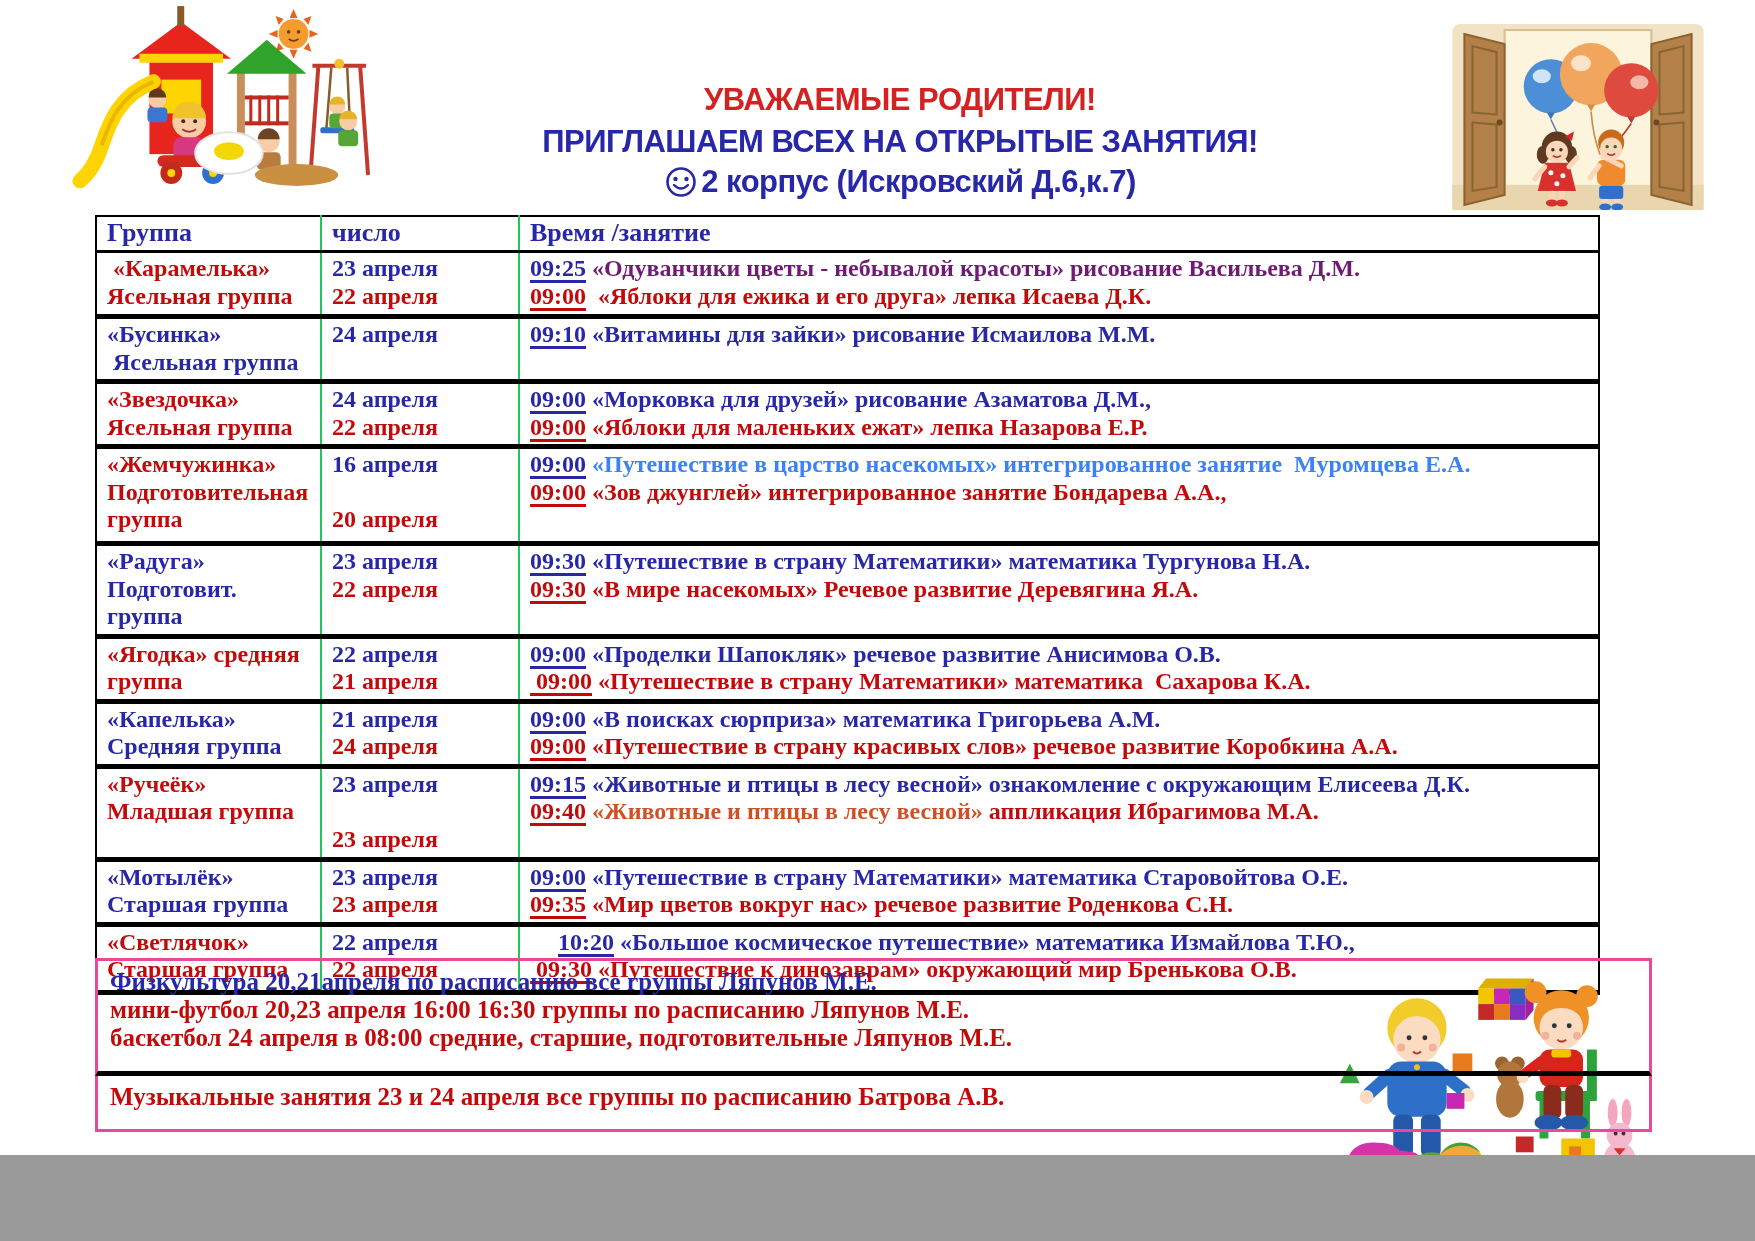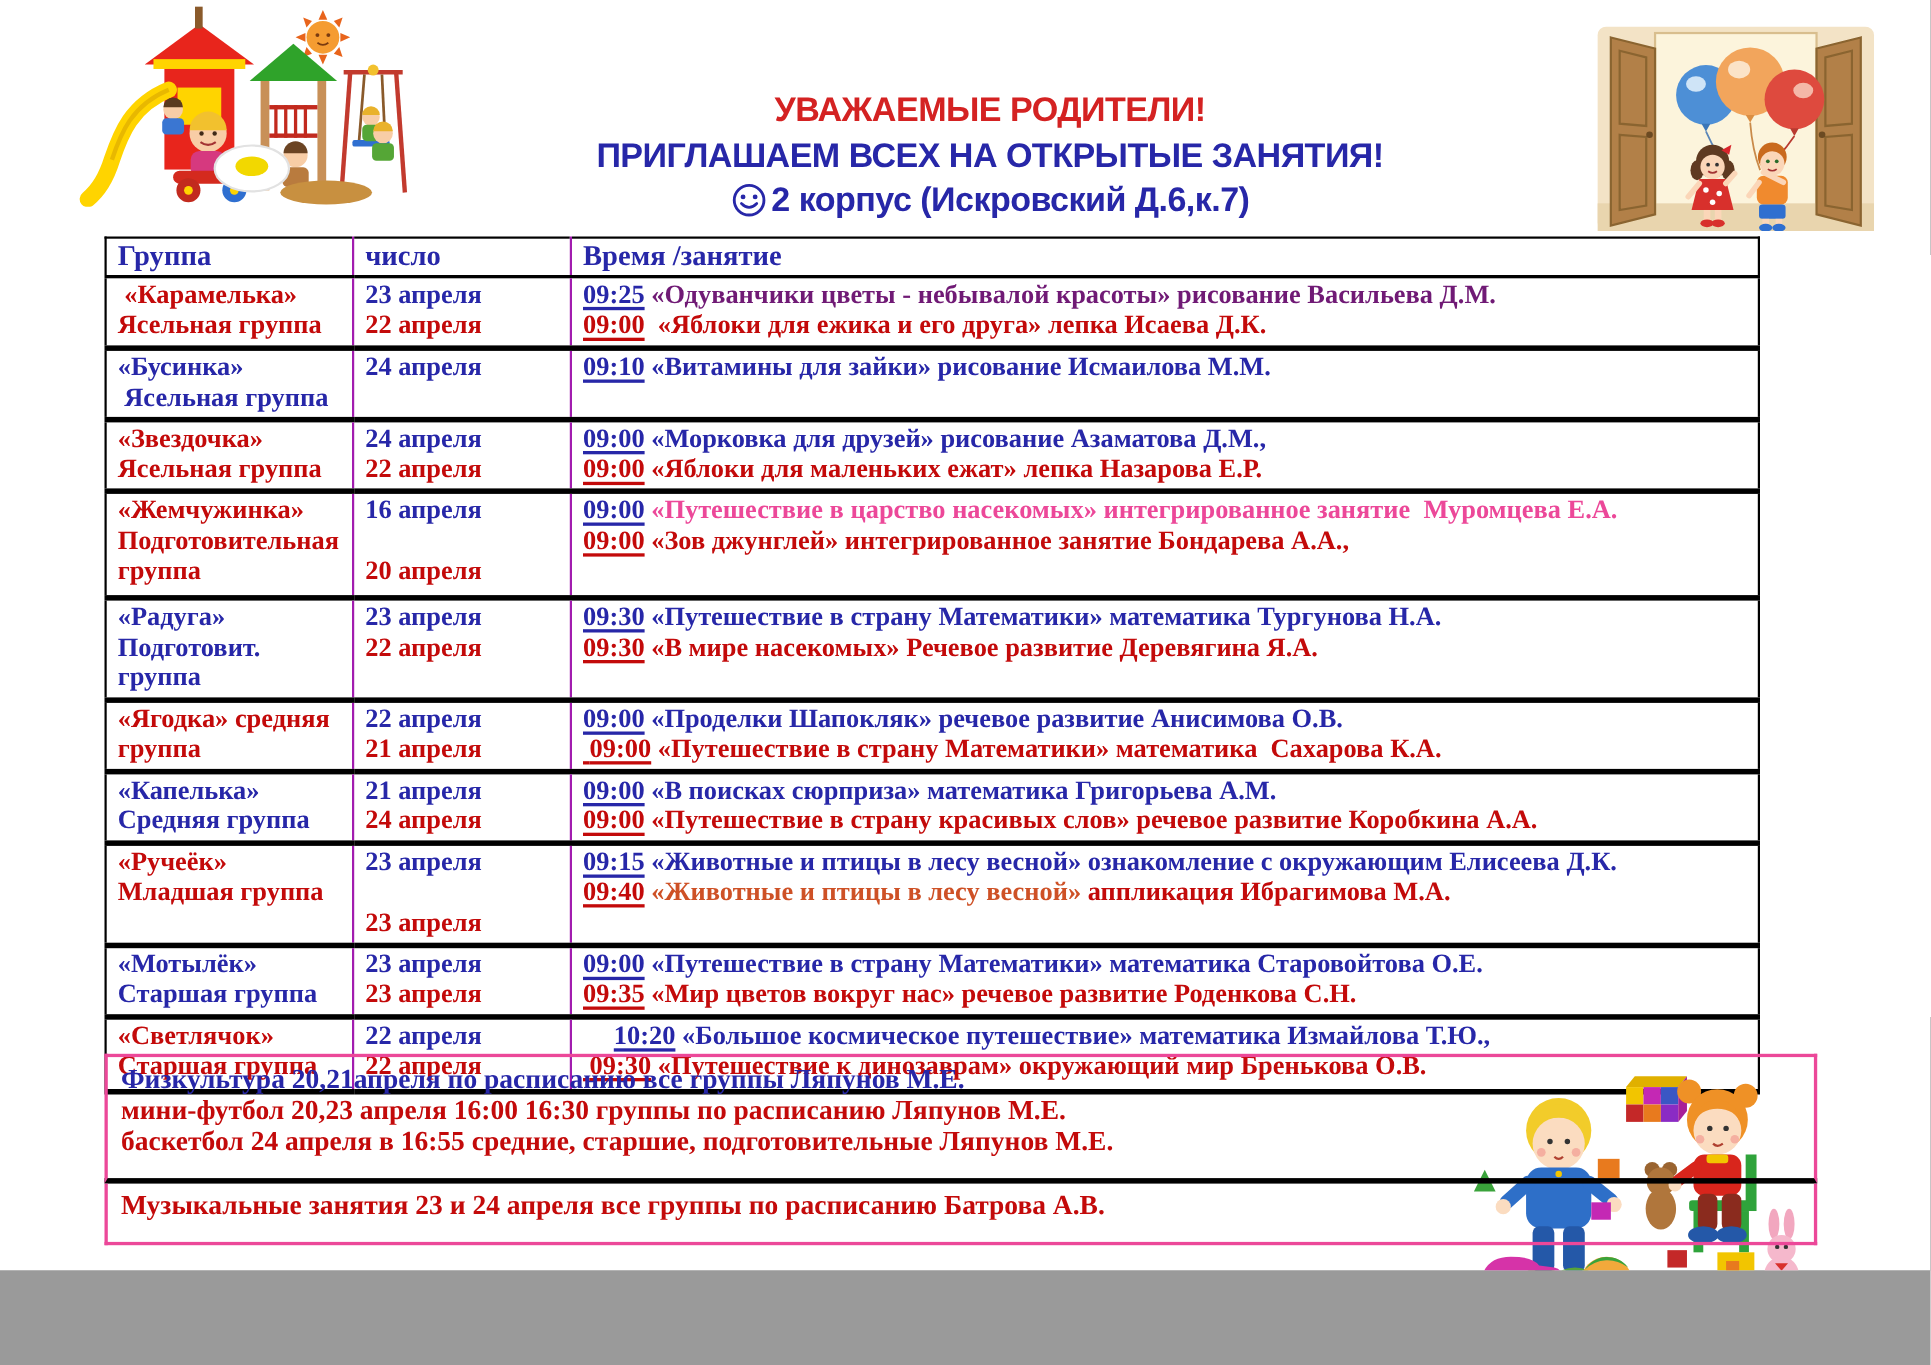--- a/index.html
+++ b/index.html
@@ -10,21 +10,21 @@
        font-family:"Liberation Sans",sans-serif;font-weight:bold;}
   .h1{font-size:31px;letter-spacing:-0.5px;color:#D42222;}
   .h2{font-size:31px;letter-spacing:-0.5px;color:#2727A8;margin-top:6px;}
   .h3{font-size:31px;letter-spacing:-0.5px;color:#2727A8;margin-top:4px;
       display:flex;align-items:center;justify-content:center;gap:3px;}
   
   .schedule{position:absolute;left:95px;top:215px;width:1505px;
             border-collapse:collapse;table-layout:fixed;border:2px solid #000;}
   .schedule th{font-size:26px;color:#2727A8;text-align:left;vertical-align:top;
                padding:1px 10px 2px;height:27px;border-bottom:3px solid #000;font-weight:bold;}
-  .schedule th+th, .schedule td+td{border-left:2px solid #a21caf;}
+  .schedule th+th, .schedule td+td{border-left:2px solid #22c55e;}
   .schedule td{vertical-align:top;padding:2px 10px 3px;border-bottom:5px solid #000;}
   .line{font-size:24px;line-height:27.5px;font-weight:bold;white-space:pre-wrap;}
   .tm{text-decoration:underline;text-decoration-thickness:3px;text-underline-offset:4px;}
   
   .note-box{position:absolute;left:95px;width:1557px;box-sizing:border-box;
             border:3px solid #ec4899;background:transparent;padding-top:7px;}
   #pe-box{top:958px;height:118px;border-bottom:5px solid #000;}
   #music-box{top:1076px;height:56px;border-top:none;}
   .nline{font-size:25px;line-height:28px;font-weight:bold;white-space:pre-wrap;padding:0 12px;}
   
@@ -235,21 +235,21 @@
             <div class="line" style="color: rgb(195, 10, 10);">«Жемчужинка»</div>
             <div class="line" style="color: rgb(195, 10, 10);">Подготовительная</div>
             <div class="line" style="color: rgb(195, 10, 10);">группа</div>
           </td>
           <td>
             <div class="line" style="color: rgb(39, 39, 168);">16 апреля</div>
             <div class="line" style="color: rgb(195, 10, 10);">&nbsp;</div>
             <div class="line" style="color: rgb(195, 10, 10);">20 апреля</div>
           </td>
           <td>
-            <div class="line"><span class="tm" style="color: rgb(39, 39, 168);">09:00</span><span style="color: #ec4899;"> «Путешествие в царство насекомых» интегрированное занятие  Муромцева Е.А.</span></div>
+            <div class="line"><span class="tm" style="color: rgb(39, 39, 168);">09:00</span><span style="color: #3b82f6;"> «Путешествие в царство насекомых» интегрированное занятие  Муромцева Е.А.</span></div>
             <div class="line"><span class="tm" style="color: rgb(195, 10, 10);">09:00</span><span style="color: rgb(195, 10, 10);"> «Зов джунглей» интегрированное занятие Бондарева А.А.,</span></div>
           </td>
         </tr>
         <tr style="height: 57px;">
           <td>
             <div class="line" style="color: rgb(39, 39, 168);">«Радуга»</div>
             <div class="line" style="color: rgb(39, 39, 168);">Подготовит. группа</div>
           </td>
           <td>
             <div class="line" style="color: rgb(39, 39, 168);">23 апреля</div>
@@ -414,19 +414,19 @@
       <circle cx="295" cy="173" r="2" fill="#333"></circle>
     <ellipse cx="291" cy="199" rx="16" ry="17" fill="#F5B8CC"></ellipse>
     <polygon points="285,188 297,188 291,195" fill="#D8302C"></polygon>
     <ellipse cx="278" cy="210" rx="8" ry="5" fill="#F2A7BF"></ellipse>
       <ellipse cx="304" cy="210" rx="8" ry="5" fill="#F2A7BF"></ellipse>
   </svg>
 
   <div class="note-box" id="pe-box">
       <div class="nline" style="color: rgb(39, 39, 168);">Физкультура 20,21апреля по расписанию все группы Ляпунов М.Е.</div>
       <div class="nline" style="color: rgb(195, 10, 10);">мини-футбол 20,23 апреля 16:00 16:30 группы по расписанию Ляпунов М.Е.</div>
-      <div class="nline" style="color: rgb(195, 10, 10);">баскетбол 24 апреля в 16:55 средние, старшие, подготовительные Ляпунов М.Е.</div>
+      <div class="nline" style="color: rgb(195, 10, 10);">баскетбол 24 апреля в 08:00 средние, старшие, подготовительные Ляпунов М.Е.</div>
     </div>
   <div class="note-box" id="music-box">
       <div class="nline" style="color: rgb(195, 10, 10);">Музыкальные занятия 23 и 24 апреля все группы по расписанию Батрова А.В.</div>
     </div>
 
 </div>
 
 </body></html>

